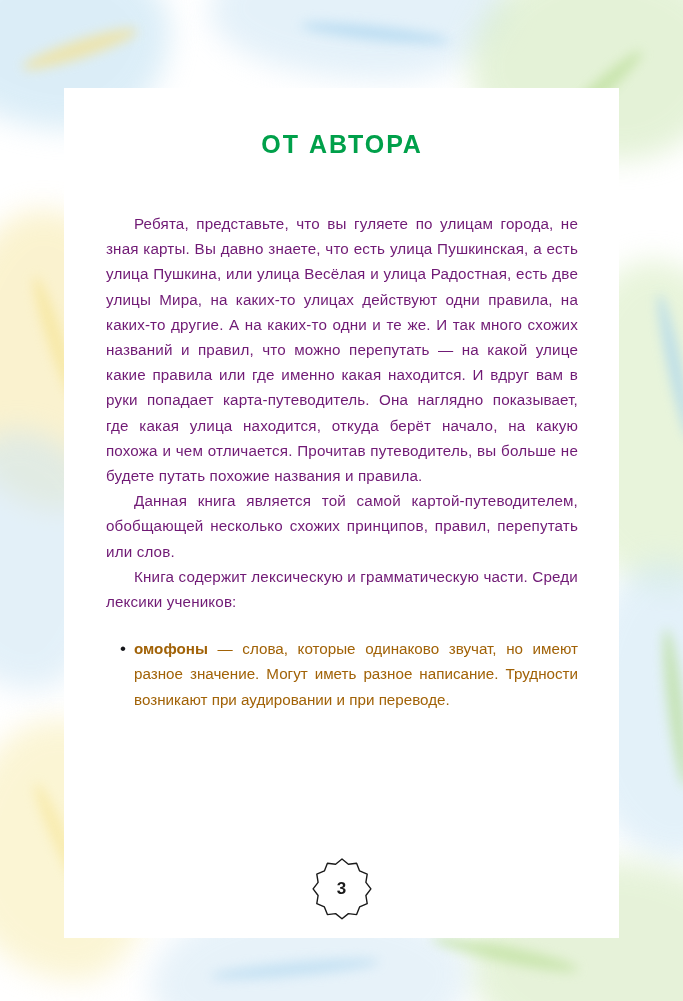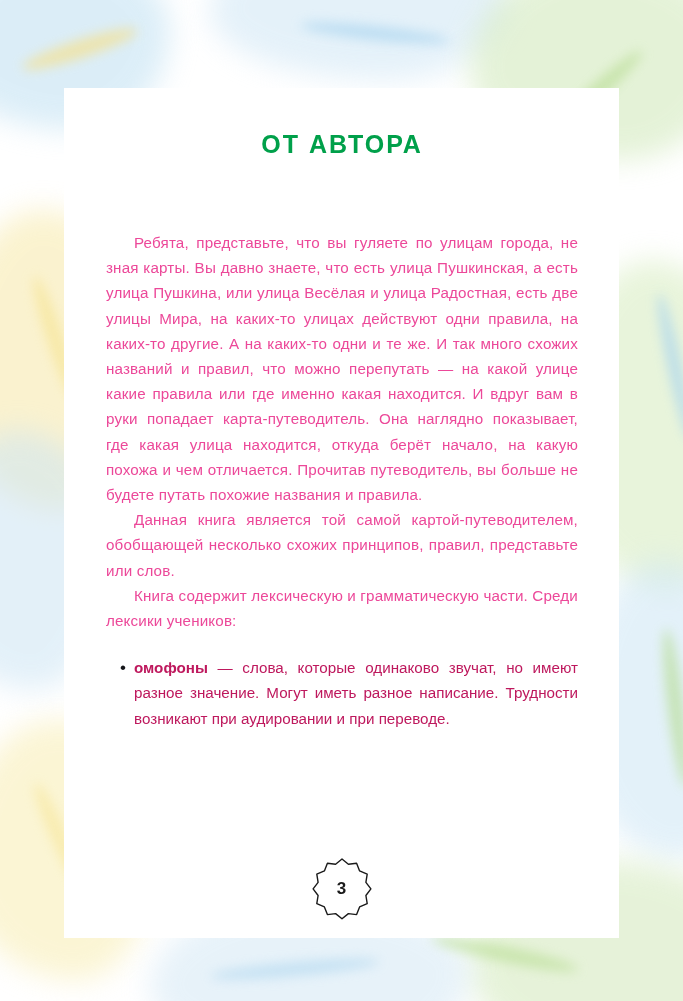--- a/index.html
+++ b/index.html
@@ -64,24 +64,24 @@
     padding-top: 42px;
     text-align: center;
     color: #00a04a;
     font-size: 25px;
     font-weight: bold;
     letter-spacing: 2px;
     font-family: "Liberation Sans", sans-serif;
   }
 
   .body-text {
-    margin-top: 71px;
+    margin-top: 52px;
     font-size: 15.2px;
     line-height: 25.2px;
-    color: #ec4899;
+    color: #701a75;
     text-align: justify;
     text-justify: inter-word;
     font-family: "Liberation Sans", sans-serif;
     letter-spacing: 0.15px;
   }
   .body-text p {
     margin: 0;
     text-indent: 28px;
     text-align: justify;
   }
@@ -100,21 +100,21 @@
     padding-left: 14px;
     box-sizing: border-box;
     font-size: 17px;
     line-height: 25.2px;
     color: #15161a;
   }
   .bullet-text {
     flex: 1 1 auto;
     font-size: 15.2px;
     line-height: 25.2px;
-    color: #be185d;
+    color: #a16207;
     text-align: justify;
   }
   .bullet-text b {
     font-weight: bold;
   }
 
   
   .page-badge {
     position: absolute;
     left: 50%;
@@ -166,21 +166,21 @@
     <div class="streak" style="left:430px; top:946px; width:150px; height:16px; background:#bcdf99; transform:rotate(12deg);"></div>
   </div>
 
   <div class="card">
     <div class="content">
 
       <h1 class="doc-title">ОТ  АВТОРА</h1>
 
       <div class="body-text">
         <p>Ребята, представьте, что вы гуляете по улицам города, не зная карты. Вы давно знаете, что есть улица Пушкинская, а есть улица Пушкина, или улица Весёлая и улица Радостная, есть две улицы Мира, на каких-то улицах действуют одни правила, на каких-то другие. А на каких-то одни и те же. И так много схожих названий и правил, что можно перепутать — на какой улице какие правила или где именно какая находится. И вдруг вам в руки попадает карта-путеводитель. Она наглядно показывает, где какая улица находится, откуда берёт начало, на какую похожа и чем отличается. Прочитав путеводитель, вы больше не будете путать похожие названия и правила.</p>
-        <p>Данная книга является той самой картой-путеводителем, обобщающей несколько схожих принципов, правил, представьте или слов.</p>
+        <p>Данная книга является той самой картой-путеводителем, обобщающей несколько схожих принципов, правил, перепутать или слов.</p>
         <p>Книга содержит лексическую и грамматическую части. Среди лексики учеников:</p>
       </div>
 
       <div class="bullet-block">
         <div class="bullet-dot">•</div>
         <div class="bullet-text"><b>омофоны</b><span> — слова, которые одинаково звучат, но имеют разное значение. Могут иметь разное написание. Трудности возникают при аудировании и при переводе.</span></div>
       </div>
 
     </div>
 

